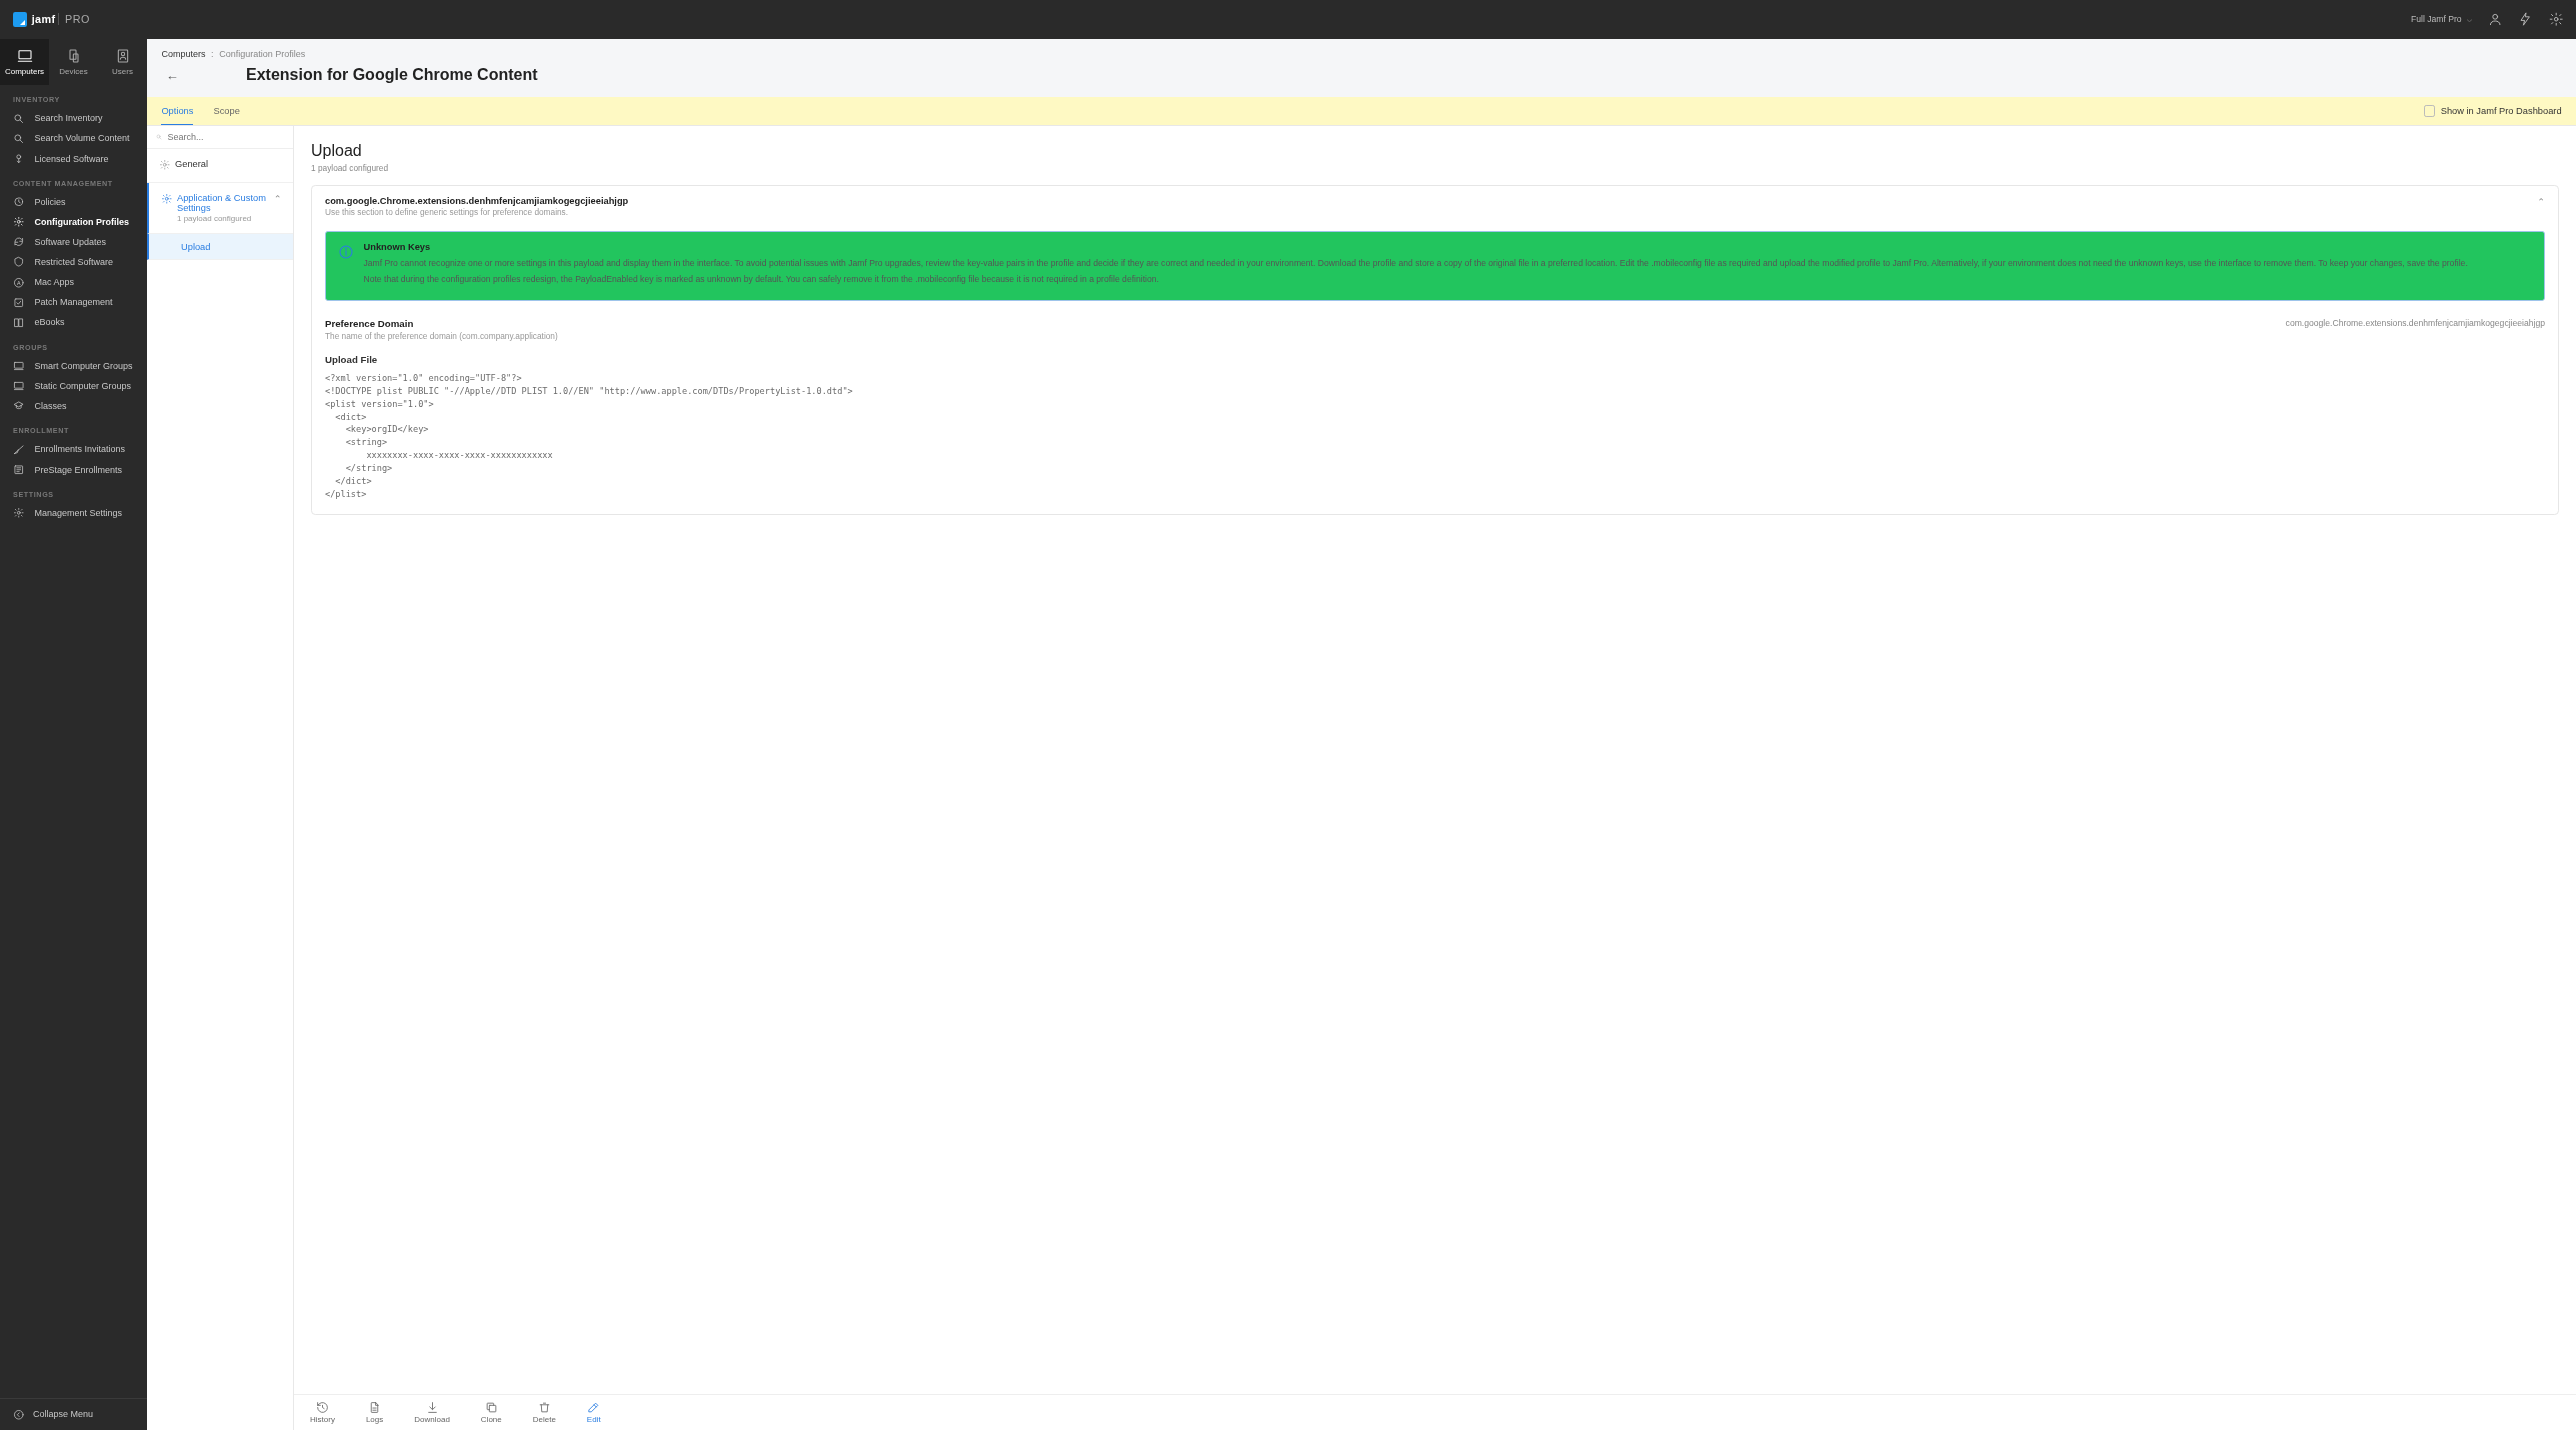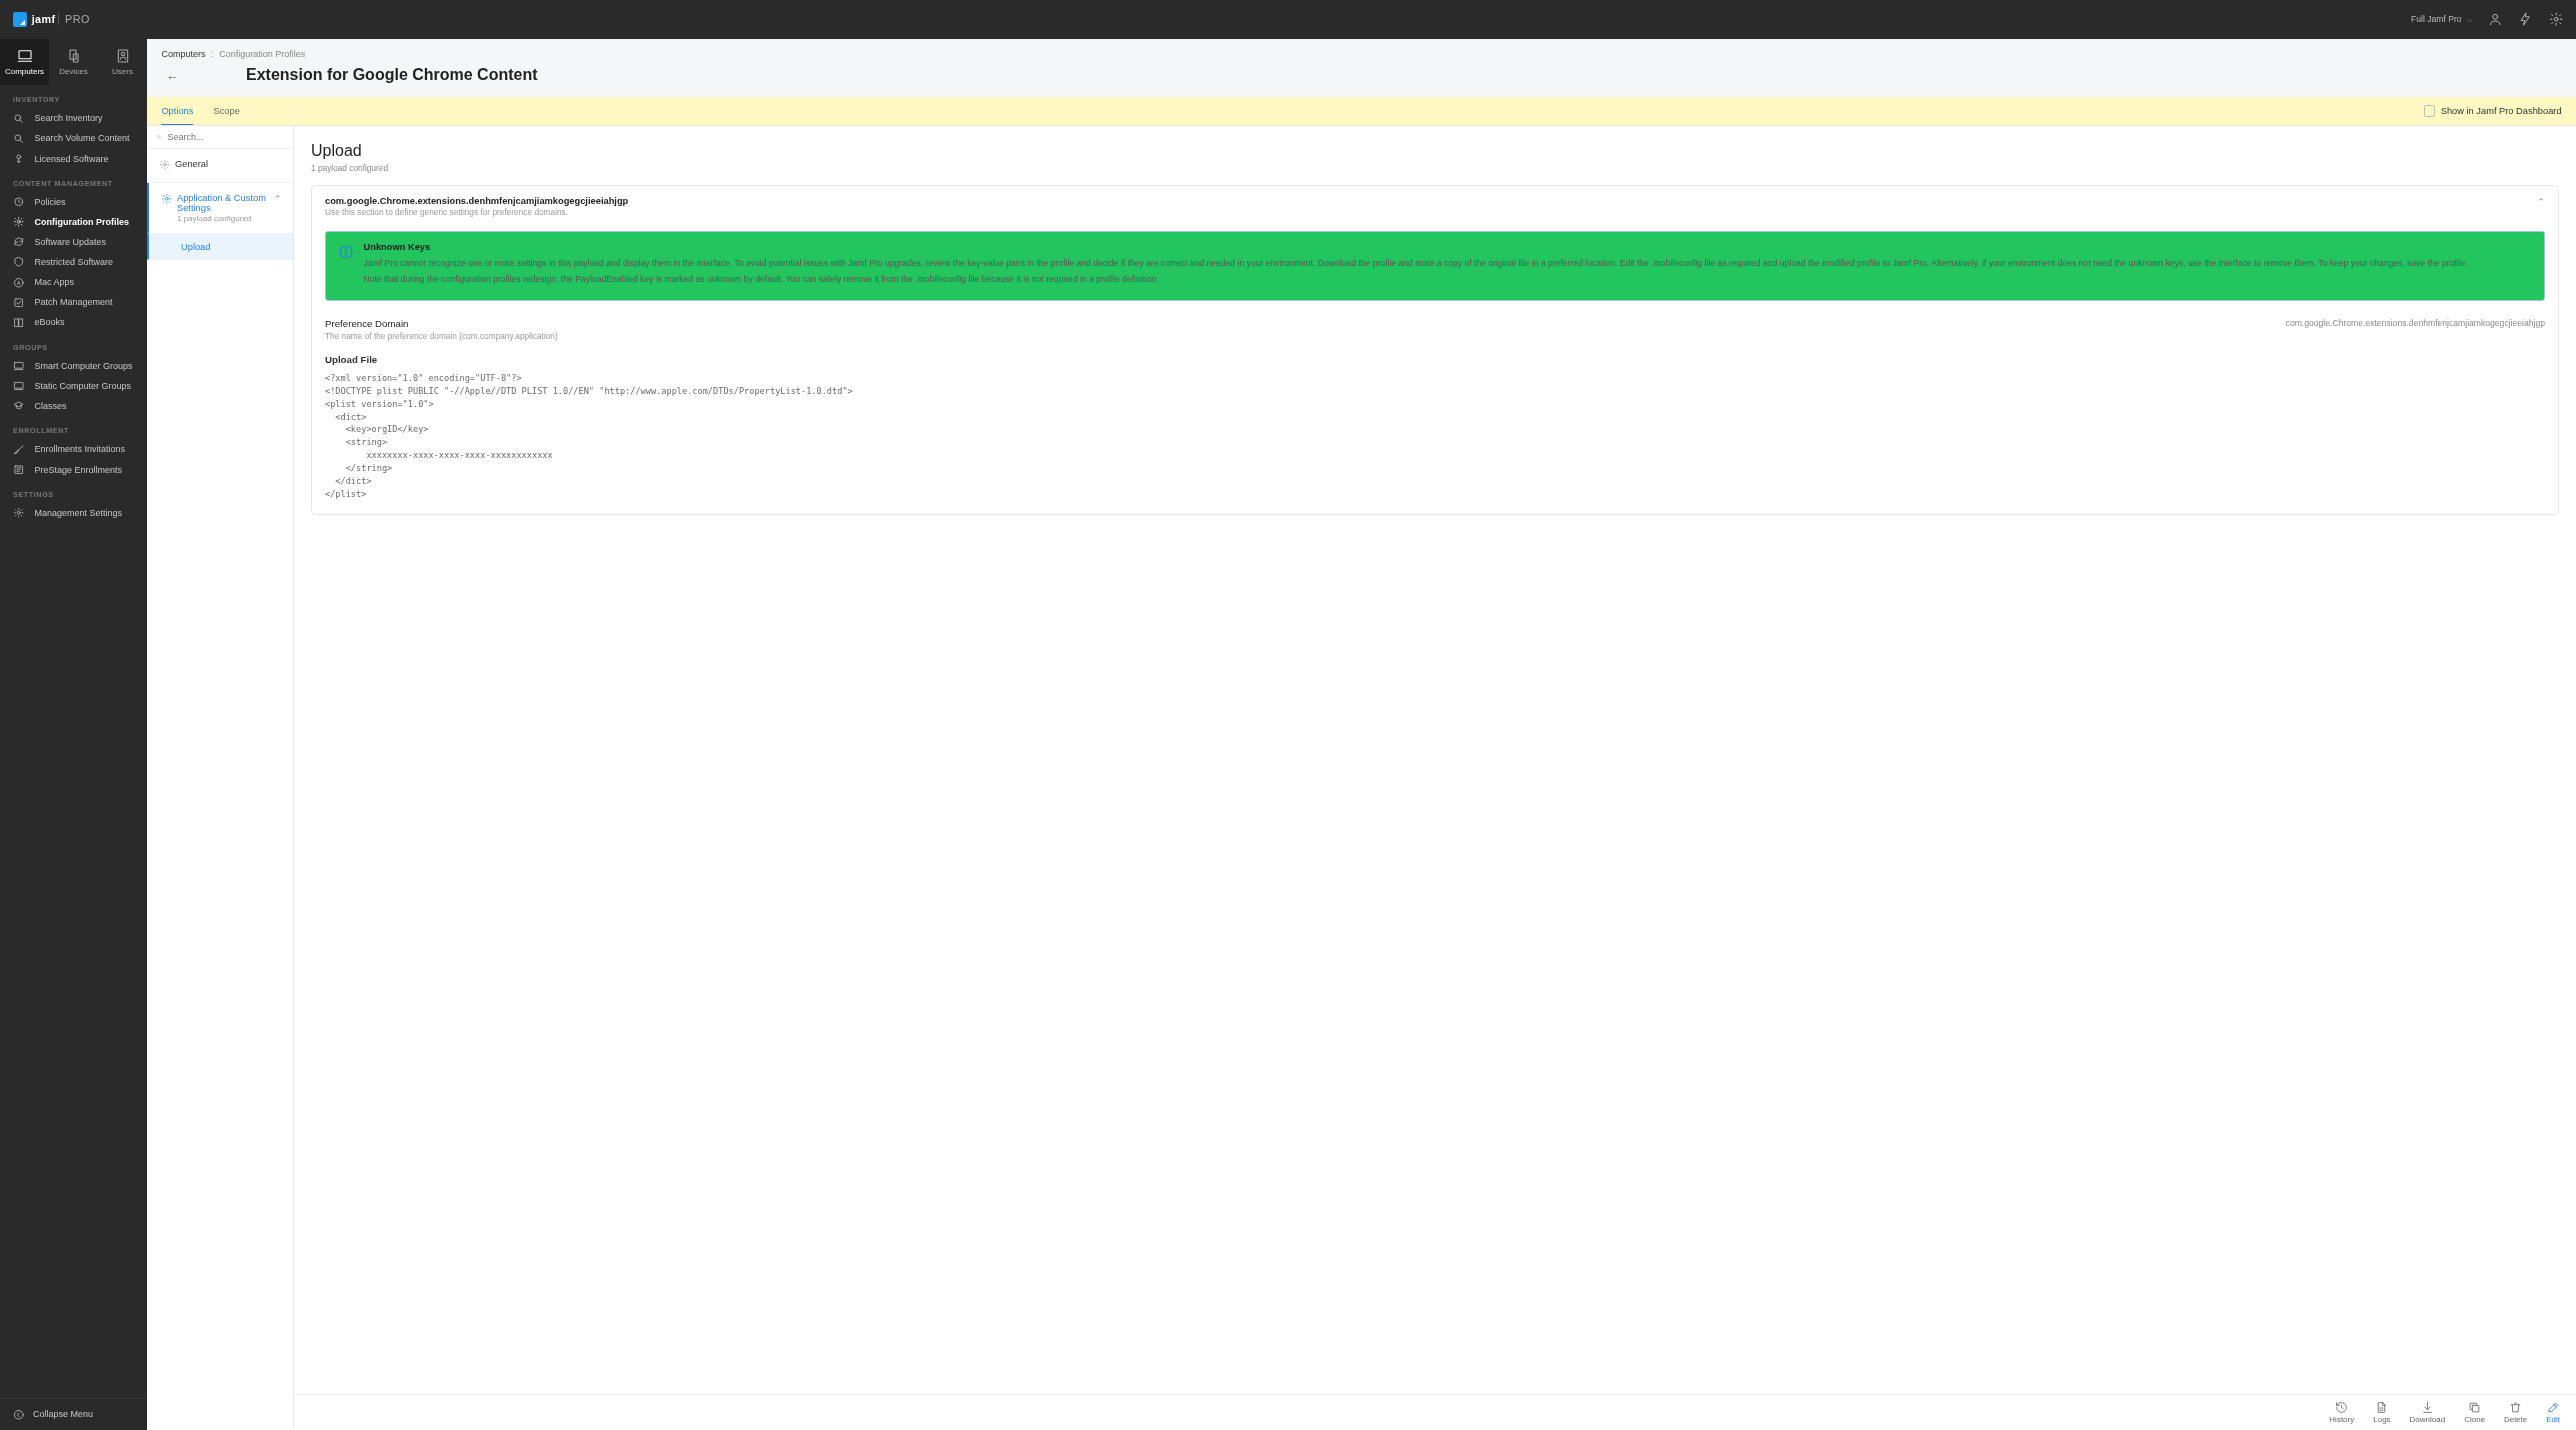--- a/index.html
+++ b/index.html
@@ -72,28 +72,28 @@
 .card-head .chev { margin-left:auto; color:#888; padding-left:8.6px; }
 .card-body { padding:0 13px 13px; }
 
 .alert { border:0.7px solid #9fc4ea; background:#22c55e; border-radius:2.9px; padding:10px 11.5px; display:flex; gap:10px; margin:4.3px 0 13px; }
 .alert-icon { color:#2a7de1; flex-shrink:0; width:16px; height:16px; margin-top:1.4px; }
 .alert-title { font-size:9.3px; font-weight:700; color:#222; margin-bottom:4.3px; }
 .alert-text { font-size:8.6px; color:#555; line-height:1.45; }
 .alert-text p { margin-bottom:4.3px; }
 
 .field-row { display:flex; align-items:flex-start; padding:4.3px 0 13px; border-bottom:0; }
-.field-labels .f-title { font-size:9.7px; font-weight:400; color:#222; }
+.field-labels .f-title { font-size:9.7px; font-weight:700; color:#222; }
 .field-labels .f-sub { font-size:8.3px; color:#999; margin-top:1.4px; }
 .field-value { margin-left:auto; font-size:8.6px; color:#888; text-align:right; word-break:break-all; max-width:50%; }
 
 .plist-block { font-family: ui-monospace, Menlo, Consolas, monospace; font-size:8.6px; color:#6b6b6b; line-height:1.5; margin-top:7.2px; white-space:pre; overflow-x:auto; }
 
 
-.action-bar { position:absolute; right:0; bottom:0; left:0; background:#fff; border-top:0.7px solid #eee; display:flex; justify-content:flex-end; gap:19px; padding:5.7px 16px; }
+.action-bar { position:absolute; right:0; bottom:0; left:0; background:#fff; border-top:0.7px solid #eee; display:flex; justify-content:flex-start; gap:31px; padding:5.7px 16px; }
 .action { display:flex; flex-direction:column; align-items:center; gap:1.4px; font-size:8px; color:#666; cursor:pointer; }
 .action svg { width:13px; height:13px; }
 .action.primary { color:#2a7de1; }
 
 svg { stroke: currentColor; fill: none; stroke-width:1.6; stroke-linecap:round; stroke-linejoin:round; }
 </style>
 </head>
 <body>
 
 <div class="app">

